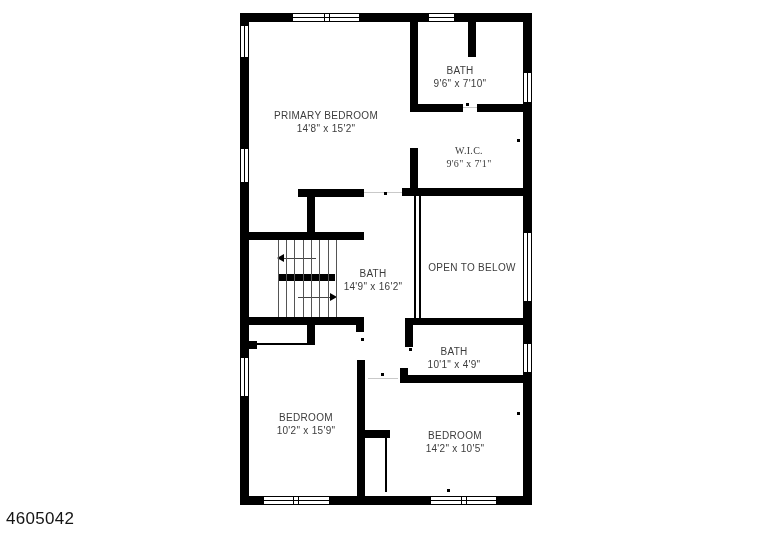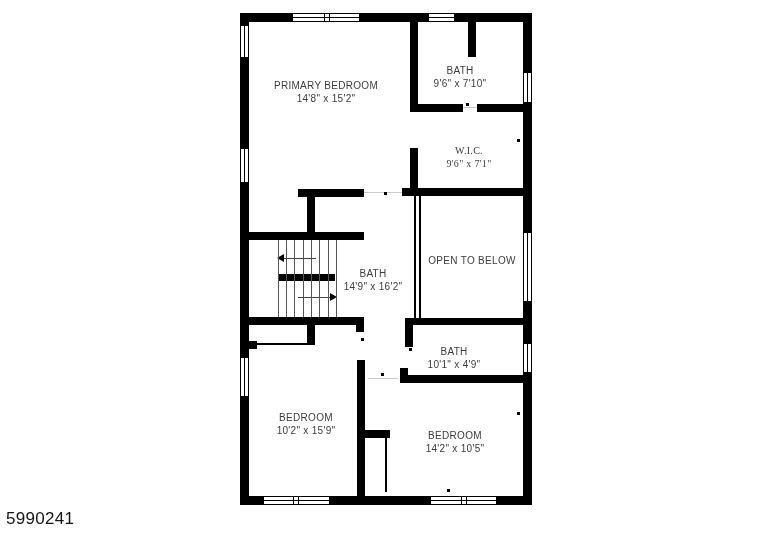--- a/index.html
+++ b/index.html
@@ -20,33 +20,33 @@
   .arrow-line{background:#444;height:1px;}
   .tri{width:0;height:0;}
   .tri-left{border-top:4px solid transparent;border-bottom:4px solid transparent;border-right:7px solid #000;}
   .tri-right{border-top:4px solid transparent;border-bottom:4px solid transparent;border-left:7px solid #000;}
 </style>
 </head>
 <body>
 
 <div class="plan" id="plan">
 
-  <div class="room-label" style="left:326px;top:92px;">
+  <div class="room-label" style="left:326px;top:122px;">
     <span class="name">PRIMARY BEDROOM</span>
     <span class="dims">14'8" x 15'2"</span>
   </div>
   <div class="room-label" style="left:460px;top:77px;">
     <span class="name">BATH</span>
     <span class="dims">9'6" x 7'10"</span>
   </div>
   <div class="room-label" style="left:469px;top:157px;font-family:Liberation Serif, serif;">
     <span class="name">W.I.C.</span>
     <span class="dims">9'6" x 7'1"</span>
   </div>
-  <div class="room-label" style="left:472px;top:260px;">
+  <div class="room-label" style="left:472px;top:267px;">
     <span class="name">OPEN TO BELOW</span>
   </div>
   <div class="room-label" style="left:373px;top:280px;">
     <span class="name">BATH</span>
     <span class="dims">14'9" x 16'2"</span>
   </div>
   <div class="room-label" style="left:454px;top:358px;">
     <span class="name">BATH</span>
     <span class="dims">10'1" x 4'9"</span>
   </div>
@@ -134,13 +134,13 @@
     <div class="abs dot" style="left: 413px; top: 78px; width: 3px; height: 3px;"></div>
     <div class="abs dot" style="left: 361px; top: 338px; width: 3px; height: 3px;"></div>
     <div class="abs dot" style="left: 381px; top: 373px; width: 3px; height: 3px;"></div>
     <div class="abs dot" style="left: 409px; top: 348px; width: 3px; height: 3px;"></div>
     <div class="abs dot" style="left: 447px; top: 489px; width: 3px; height: 3px;"></div>
     <div class="abs dot" style="left: 517px; top: 139px; width: 3px; height: 3px;"></div>
     <div class="abs dot" style="left: 517px; top: 412px; width: 3px; height: 3px;"></div>
     <div class="abs dot" style="left: 246px; top: 313px; width: 3px; height: 3px;"></div>
   </div>
 
-<div class="listing-id">5990241</div>
+<div class="listing-id">4605042</div>
 
 </body></html>

